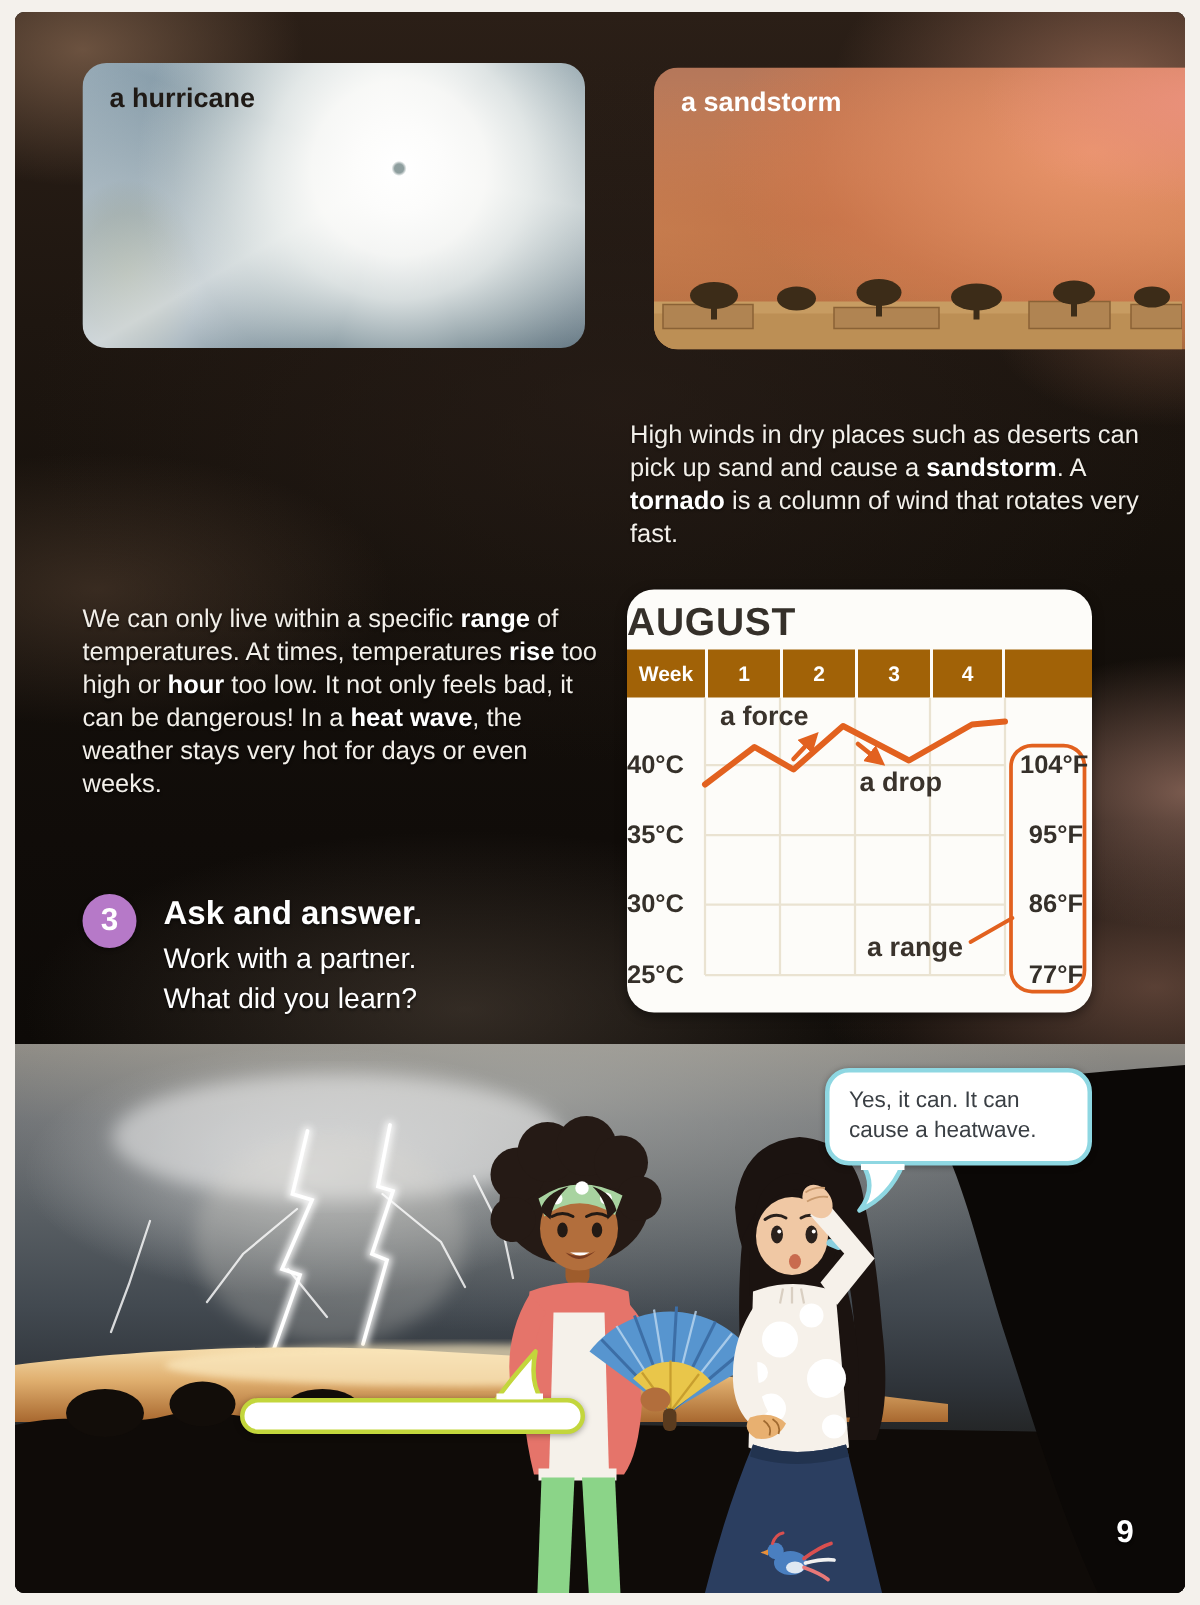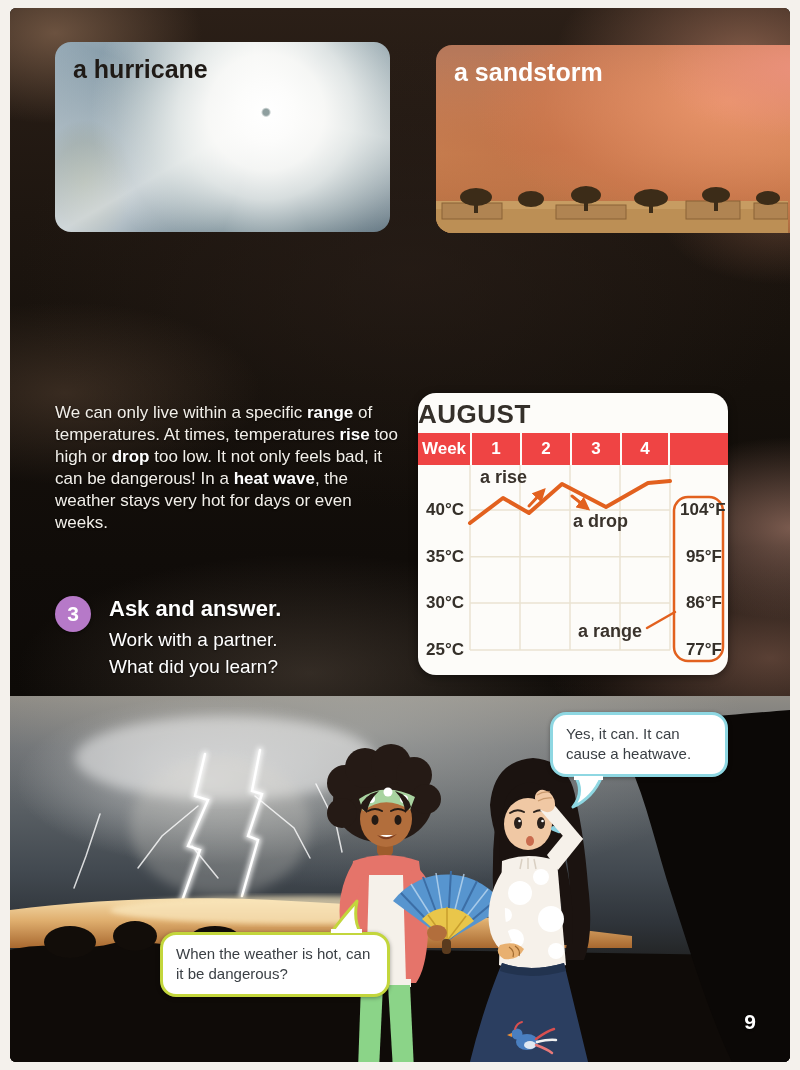--- a/index.html
+++ b/index.html
@@ -30,21 +30,21 @@
   .bg-bottom{
     position:absolute;left:0;top:688px;width:780px;height:366px;
     background:
       radial-gradient(ellipse 270px 120px at 195px 85px, rgba(255,255,255,.45), transparent 70%),
       radial-gradient(ellipse 520px 210px at 350px 35px, rgba(188,188,182,.5), transparent 75%),
       linear-gradient(180deg,#8f8c85 0%,#6f7275 14%,#575d62 32%,#424950 48%,#2f343a 62%,#1d1d1b 76%,#110d09 88%,#0b0806 100%);
   }
   .bg-bottom svg{position:absolute;left:0;top:0;}
   
   .photo{position:absolute;border-radius:16px;overflow:hidden;}
-  .photo-label{position:absolute;left:18px;top:13px;font-size:25px;font-weight:bold;}
+  .photo-label{position:absolute;left:18px;top:13px;font-size:18px;font-weight:bold;}
   .photo-hurricane{
     left:45px;top:34px;width:335px;height:190px;
     background:
       radial-gradient(circle 5px at 63% 37%, rgba(130,148,148,.9) 0 60%, transparent 100%),
       radial-gradient(circle at 63% 37%, #ffffff 0%, #fcfcfb 12%, rgba(250,250,248,.97) 24%, rgba(238,241,239,.88) 36%, rgba(222,228,226,.6) 50%, rgba(202,210,210,.3) 62%, transparent 72%),
       conic-gradient(from 200deg at 63% 37%, rgba(255,255,255,0) 0deg, rgba(255,255,255,.75) 40deg, rgba(236,239,237,.2) 90deg, rgba(255,255,255,.7) 150deg, rgba(231,236,234,.15) 205deg, rgba(255,255,255,.65) 262deg, rgba(255,255,255,0) 320deg),
       radial-gradient(ellipse 70px 90px at 9% 74%, rgba(74,94,70,.9), rgba(60,80,62,.5) 45%, transparent 70%),
       linear-gradient(150deg,#7e96a6 0%,#5e7a8b 25%,#436275 50%,#2f4e61 75%,#233e4f 100%);
   }
   .photo-hurricane .photo-label{color:#1f1a16;}
@@ -83,27 +83,27 @@
     position:absolute;left:408px;top:385px;width:310px;height:282px;
     background:#fdfcf9;border-radius:18px;box-shadow:0 2px 8px rgba(0,0,0,.45);
     overflow:hidden;color:#35302a;
   }
   .chart-title{position:absolute;left:0;top:6px;width:100%;text-align:left;font-size:26px;font-weight:800;letter-spacing:.5px;}
   .chart-header{
     position:absolute;left:0;top:40px;width:310px;height:32px;
     display:grid;grid-template-columns:52px 48px 48px 48px 46px 1fr;gap:2px;background:#fdfcf9;
   }
   .chart-header .hcell{
-    background:#ef4444;color:#fff;font-size:17px;font-weight:bold;
+    background:#a16207;color:#fff;font-size:14px;font-weight:bold;
     display:flex;align-items:center;justify-content:center;
   }
   .chart-plot{position:absolute;left:0;top:72px;width:310px;height:210px;}
   .chart-plot svg{position:absolute;left:0;top:0;}
   .tick{position:absolute;height:22px;line-height:22px;font-size:17px;font-weight:600;}
-  .tick-c{left:0;width:46px;text-align:right;}
+  .tick-c{left:0;width:46px;}
   .tick-f{left:262px;width:42px;text-align:right;}
   .anno{position:absolute;font-size:18px;font-weight:600;color:#3a332c;white-space:nowrap;}
   
   .bubble{
     position:absolute;background:#fff;border-radius:16px;
     font-size:15px;line-height:1.35;color:#3a3f44;padding:9px 13px;
     box-shadow:0 1px 4px rgba(0,0,0,.35);
   }
   .bubble-right{left:540px;top:704px;width:146px;border:3px solid #8ed7e2;}
   .bubble-left{left:150px;top:924px;width:198px;border:3px solid #c3d63c;}
@@ -198,21 +198,22 @@
         <ellipse cx="332" cy="15" rx="12" ry="7"></ellipse>
         <rect x="38" y="20" width="4" height="10"></rect>
         <rect x="148" y="18" width="4" height="10"></rect>
         <rect x="213" y="20" width="4" height="10"></rect>
         <rect x="278" y="18" width="4" height="10"></rect>
       </g>
     </svg>
     <span class="photo-label">a sandstorm</span>
   </div>
 
-  <p class="para para-temp"><span>We can only live within a specific </span><b>range</b><span> of temperatures. At times, temperatures </span><b>rise</b><span> too high or </span><b>drop</b><span> too low. It not only feels bad, it can be dangerous! In a </span><b>heat wave</b><span>, the weather stays very hot for days or even weeks.</span></p>
+  <p class="para para-sand"><span>High winds in dry places such as deserts can pick up sand and cause a </span><b>sandstorm</b><span>. A </span><b>tornado</b><span> is a column of wind that rotates very fast.</span></p>
+  <p class="para para-temp"><span>We can only live within a specific </span><b>range</b><span> of temperatures. At times, temperatures </span><b>rise</b><span> too high or </span><b>hour</b><span> too low. It not only feels bad, it can be dangerous! In a </span><b>heat wave</b><span>, the weather stays very hot for days or even weeks.</span></p>
 
   <div class="activity">
     <div class="activity-circle">3</div>
     <div class="activity-title">Ask and answer.</div>
     <div class="activity-line1">Work with a partner.</div>
     <div class="activity-line2">What did you learn?</div>
   </div>
 
   <div class="chart-card">
     <div class="chart-title">AUGUST</div>
@@ -258,21 +259,21 @@
       <span class="tick tick-c" style="top:34px">40°C</span>
       <span class="tick tick-c" style="top:81px">35°C</span>
       <span class="tick tick-c" style="top:127px">30°C</span>
       <span class="tick tick-c" style="top:174px">25°C</span>
 
       <span class="tick tick-f" style="top:34px">104°F</span>
       <span class="tick tick-f" style="top:81px">95°F</span>
       <span class="tick tick-f" style="top:127px">86°F</span>
       <span class="tick tick-f" style="top:174px">77°F</span>
 
-      <span class="anno" style="left:62px;top:2px">a rise</span>
+      <span class="anno" style="left:62px;top:2px">a force</span>
       <span class="anno" style="left:155px;top:46px">a drop</span>
       <span class="anno" style="left:160px;top:156px">a range</span>
     </div>
   </div>
 
   <svg class="characters" viewBox="0 0 390 327">
 
     <g>
       <g fill="#251a15">
         <ellipse cx="118" cy="58" rx="50" ry="42"></ellipse>
@@ -397,21 +398,20 @@
 
   <div class="bubble bubble-right">
     <span>Yes, it can. It can cause a heatwave.</span>
     <svg class="tail" width="38" height="34" viewBox="0 0 38 34">
       <path d="M6 0 Q16 16 4 31 Q24 22 33 0" fill="#ffffff" stroke="#8ed7e2" stroke-width="3" stroke-linejoin="round"></path>
       <rect x="5" y="0" width="29" height="4" fill="#ffffff"></rect>
     </svg>
   </div>
 
   <div class="bubble bubble-left">
-    <span>When the weather is hot, can it be dangerous?</span>
     <svg class="tail" width="38" height="34" viewBox="0 0 38 34">
       <path d="M4 34 Q14 20 30 2 Q26 22 34 34" fill="#ffffff" stroke="#c3d63c" stroke-width="3" stroke-linejoin="round"></path>
       <rect x="4" y="30" width="31" height="4" fill="#ffffff"></rect>
     </svg>
   </div>
 
   <div class="page-number">9</div>
 
 </div>
 

